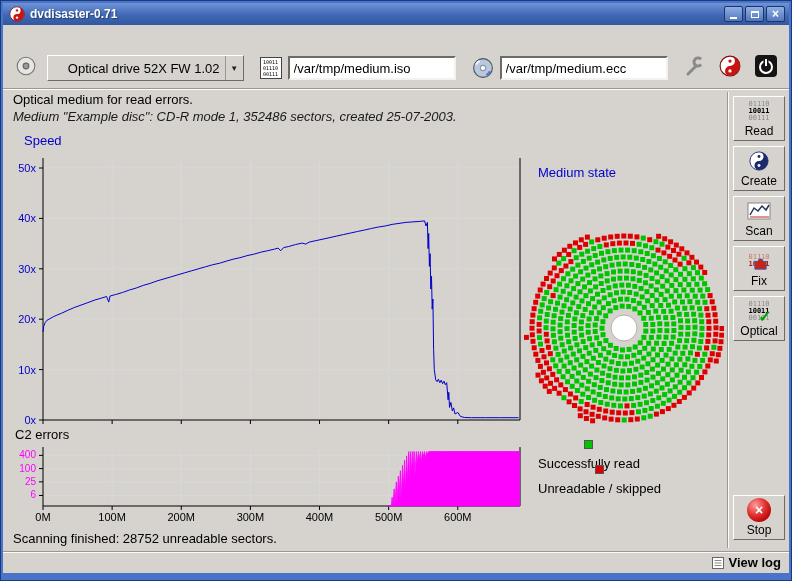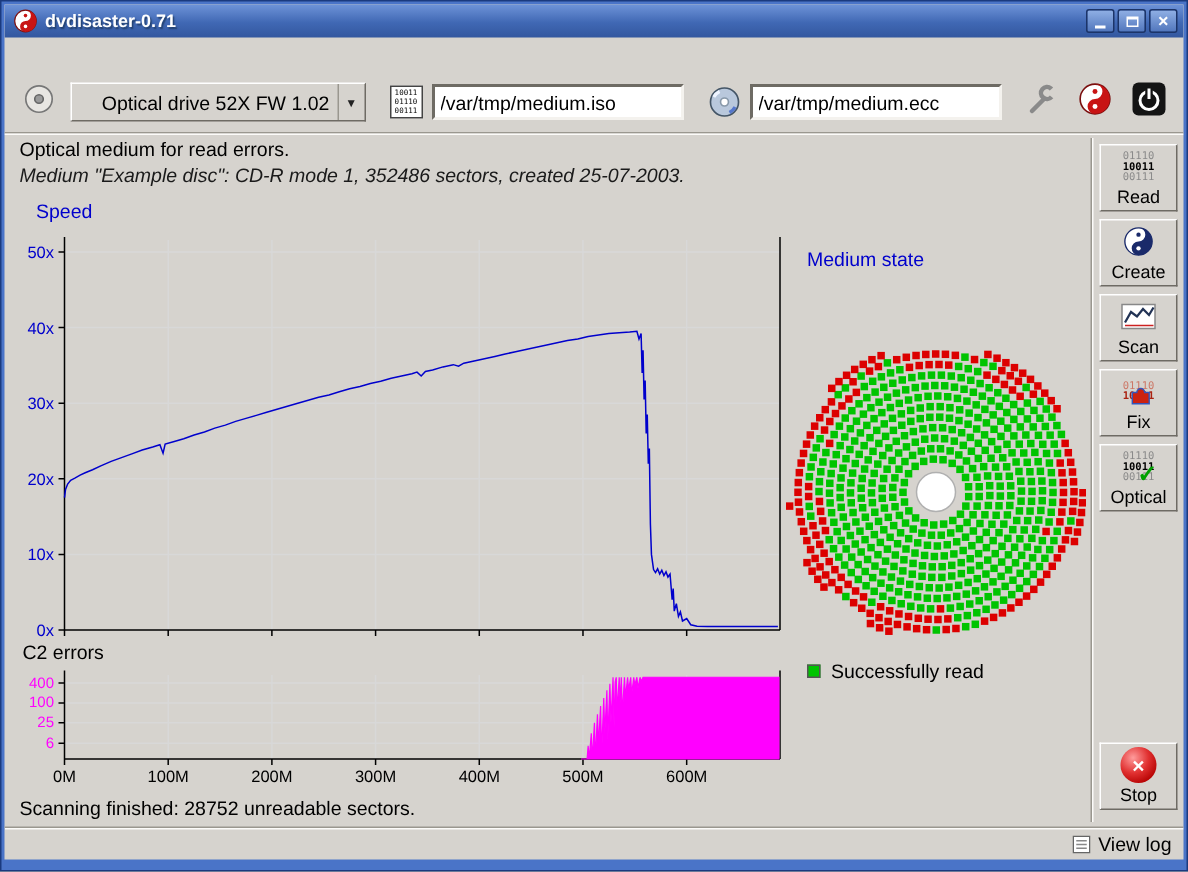--- a/index.html
+++ b/index.html
@@ -58,21 +58,21 @@
   .mediumstate-label { position:absolute; left:535px; top:130px; font-size:13px; color:#0000cc;margin-top:32px; }
   .c2-label { position:absolute; left:12px; top:424px; font-size:13px; color:#000000; }
 
   svg.chart { position:absolute; left:0; overflow:visible; }
   svg text { font-family:"Liberation Sans",sans-serif; }
   #speed-svg { top:147px; width:530px; height:278px; }
   #c2-svg { top:440px; width:530px; height:85px; }
   #disc-svg { position:absolute; left:521px; top:225px; width:200px; height:200px; }
 
   
-  .legend-row { position:absolute; left:535px; display:flex; align-items:center; gap:7px; font-size:13px; color:#000; }
+  .legend-row { position:absolute; left:535px; display:flex; align-items:center; gap:7px; font-size:13px; color:#000;flex-direction:column; }
   .swatch { width:9px; height:9px; border:1px solid #555; }
 
   
   .side-btn { position:absolute; left:730px; width:52px; height:45px; background:#d6d3ce;
               border:1px solid; border-color:#fff #6e6b64 #6e6b64 #fff;
               display:flex; flex-direction:column; align-items:center; justify-content:center; gap:1px;
               font-family:"Liberation Sans",sans-serif; }
   .btn-label { font-size:12px; color:#000; }
   .btn-icon { position:relative; height:24px; display:flex; align-items:center; justify-content:center; }
   .digits { display:block; font-family:"DejaVu Sans Mono",monospace; font-size:7px; line-height:7px; text-align:center; }
@@ -84,21 +84,21 @@
   .check-ov { position:absolute; right:-2px; bottom:-3px; color:#00a000; font-size:16px; font-weight:bold; }
   .stop-ball { width:24px; height:24px; border-radius:50%;
                background:radial-gradient(circle at 35% 30%, #ff9c9c 0%, #e03030 45%, #b40000 80%);
                display:flex; align-items:center; justify-content:center;
                color:#fff; font-weight:bold; font-size:14px; line-height:24px; }
 
   
   .footnote { position:absolute; left:10px; top:528px; font-size:13px; color:#000; }
   .statusbar { position:absolute; left:0; right:0; bottom:0; height:22px; border-top:1px solid #9a978f;
                box-shadow: inset 0 1px 0 #fcfbf9; display:flex; align-items:center; justify-content:flex-end;
-               padding-right:8px; }
+               padding-right:8px;font-weight:bold; }
   .viewlog { display:flex; align-items:center; gap:5px; font-size:13px; color:#000; }
 </style>
 </head>
 <body>
 
 <div class="window">
   <div class="frame">
 
     <div class="titlebar">
       <span class="title-icon">
@@ -898,20 +898,24 @@
         <rect x="66.1" y="190.3" width="5" height="5" fill="#dc0000"></rect>
         <rect x="59.9" y="188.0" width="5" height="5" fill="#dc0000"></rect>
         <rect x="53.8" y="185.2" width="5" height="5" fill="#dc0000"></rect>
         <circle cx="100" cy="100" r="13" fill="#fff" stroke="#b0b0b0"></circle>
       </svg>
 
     <div class="legend-row" style="top:437px">
       <span class="swatch" style="background: rgb(0, 196, 0);"></span>
       <span>Successfully read</span>
     </div>
+    <div class="legend-row" style="top:462px">
+      <span class="swatch" style="background: rgb(220, 0, 0);"></span>
+      <span>Unreadable / skipped</span>
+    </div>
 
     <div class="groove-v" style="left:724px; top:89px; height:456px"></div>
 
     <button class="side-btn" style="top:93px">
       <span class="btn-icon">
         <span class="digits">
           <span class="d d1">01110</span>
           <span class="d d2">10011</span>
           <span class="d d3">00111</span>
         </span>

